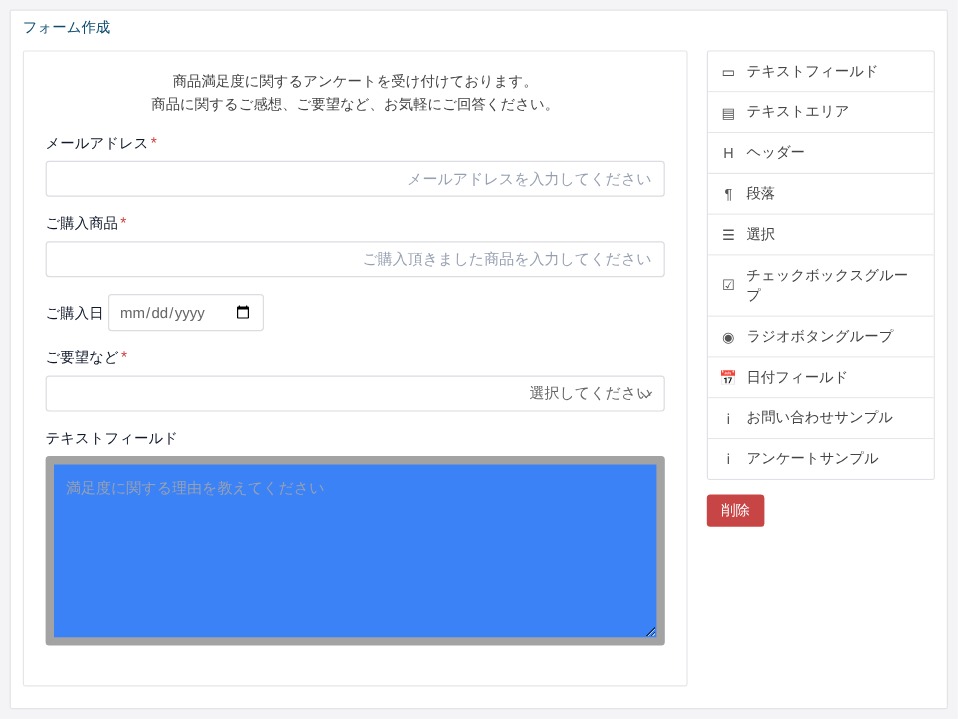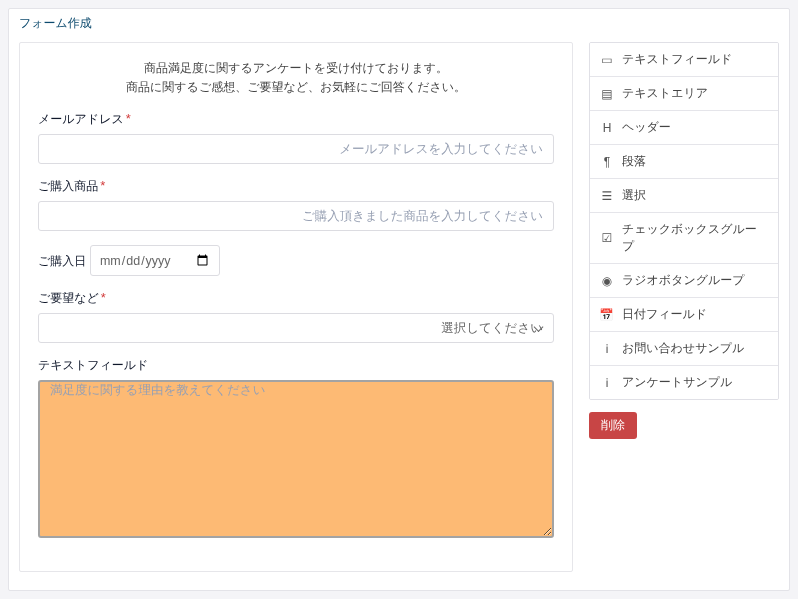--- a/index.html
+++ b/index.html
@@ -67,26 +67,26 @@
   }
   .select-input { appearance: none; -webkit-appearance: none; background-image: none; color: #666; }
   .select-wrap { position: relative; }
   .select-wrap::after {
     content: ""; position: absolute; right: 12px; top: 50%;
     width: 6px; height: 6px; border-right: 1.5px solid #666; border-bottom: 1.5px solid #666;
     transform: translateY(-65%) rotate(45deg); pointer-events: none;
   }
   .textarea {
     width: 100%;
-    border: 2px solid #a3a3a3;
-    border-radius: 3px;
-    padding: 0 10px;
+    border: 7px solid #a3a3a3;
+    border-radius: 3px;
+    padding: 12px 10px;
     font-size: 12.5px;
     color: #333;
-    background: #fdba74;
+    background: #3b82f6;
     font-family: inherit;
     height: 158px;
     resize: both;
   }
   .sidebar {
     width: 190px;
     display: flex;
     flex-direction: column;
   }
   .tool-list { border: 1px solid #e0e0e6; border-radius: 2px; overflow: hidden; }

